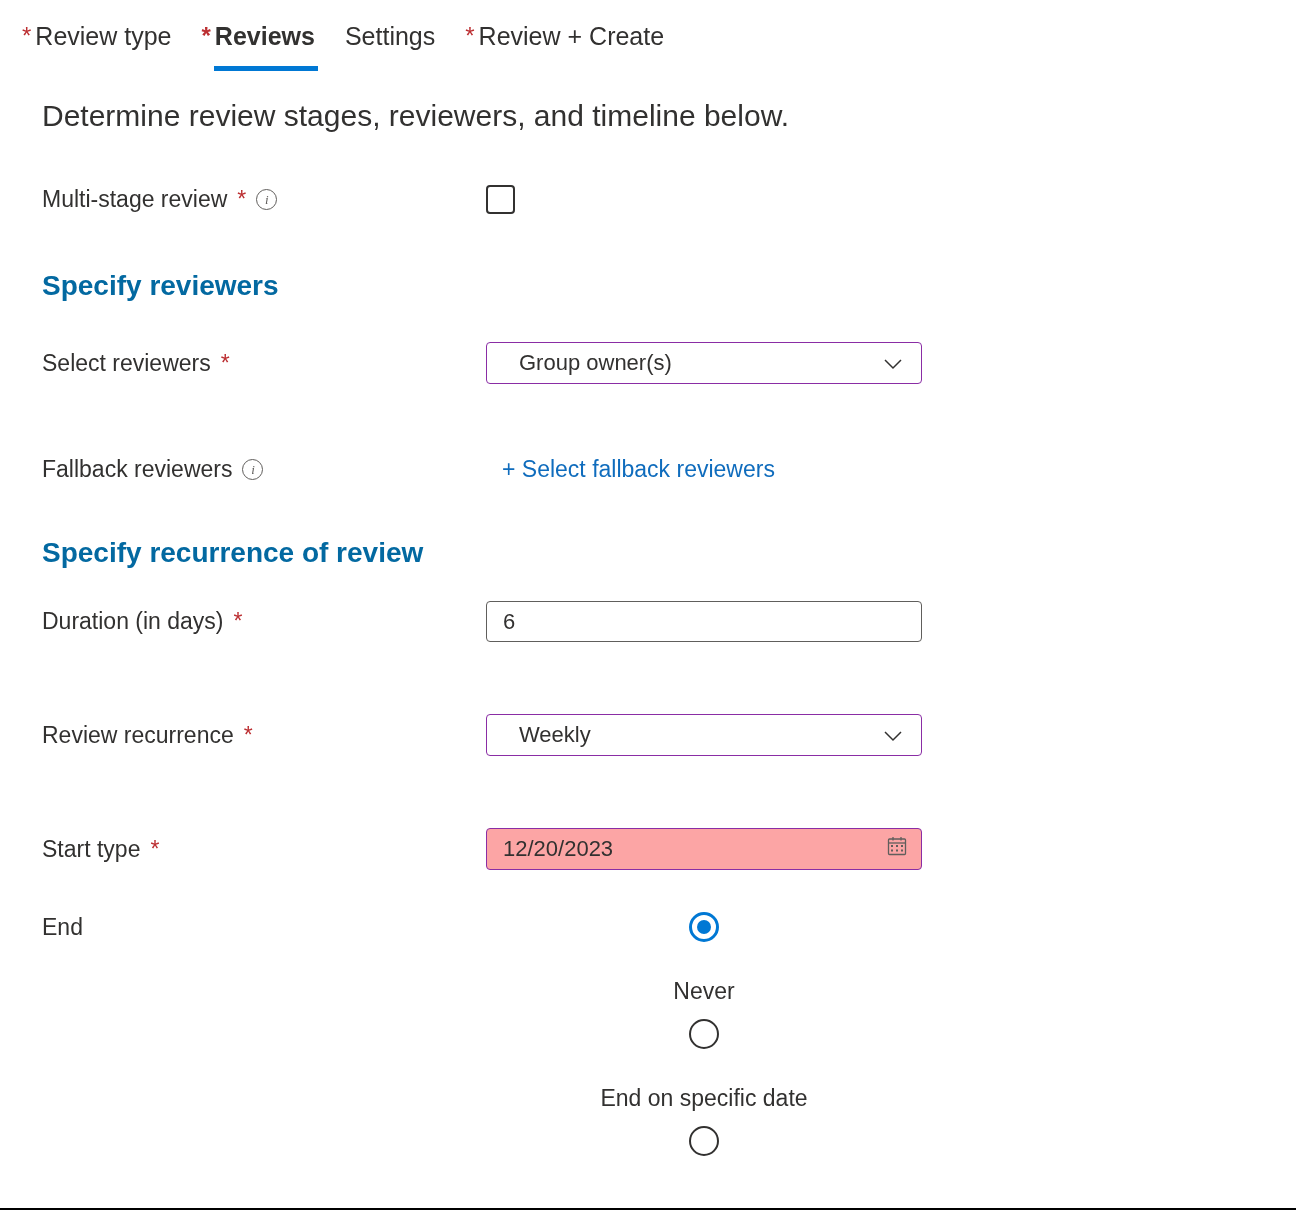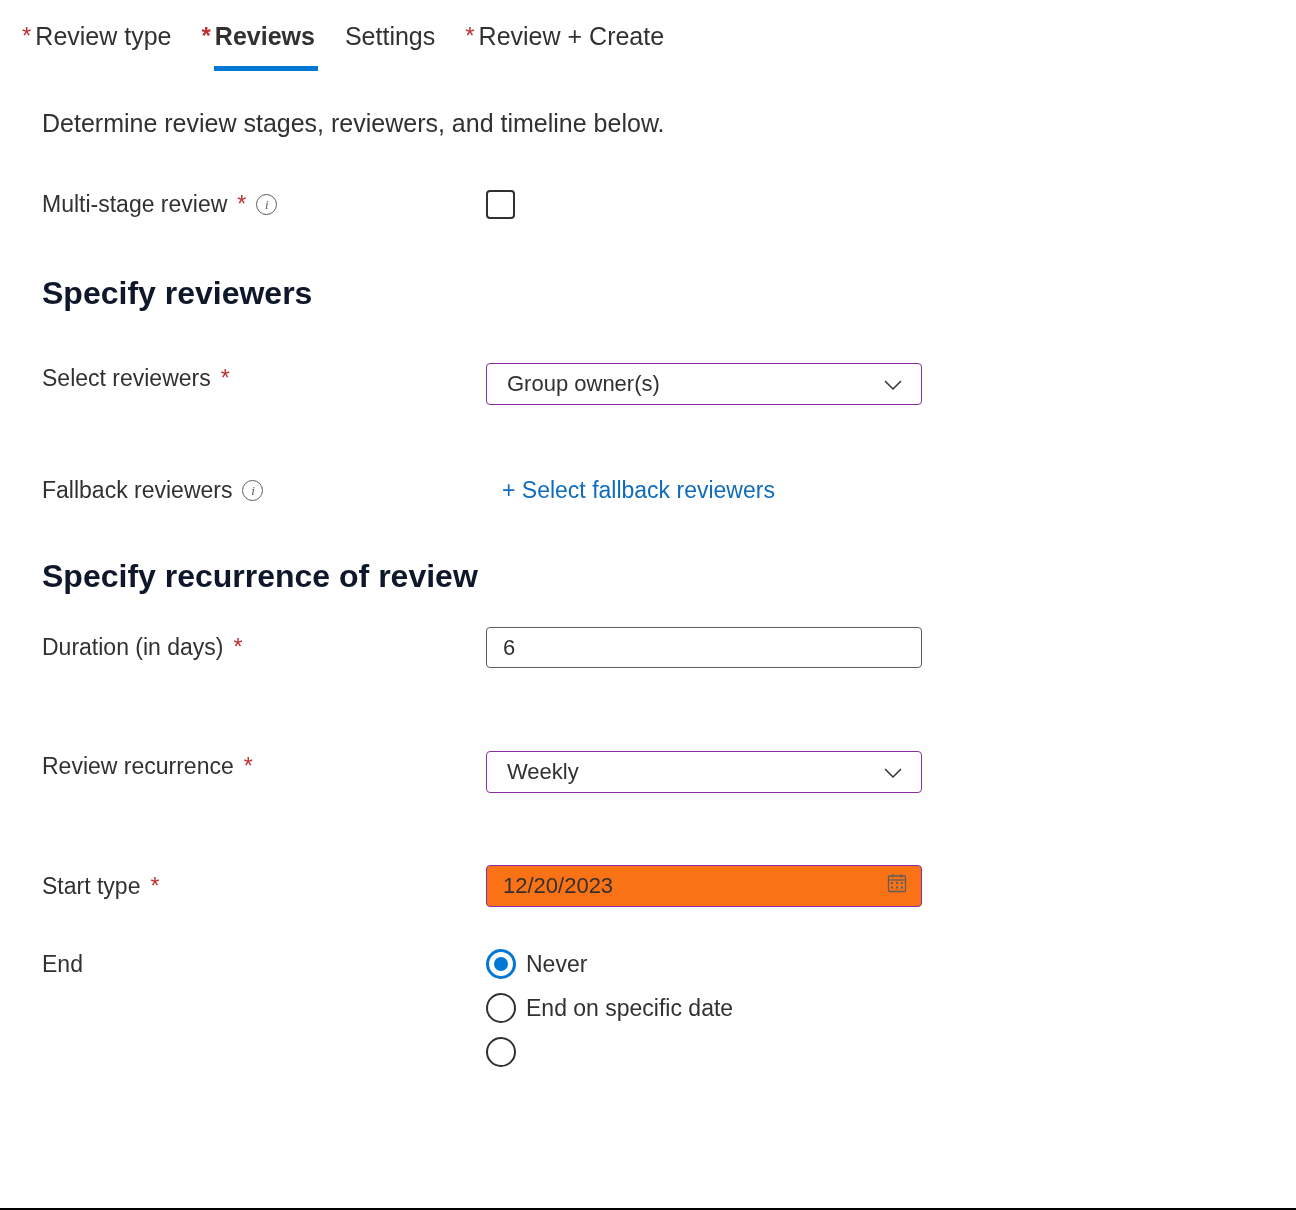--- a/index.html
+++ b/index.html
@@ -42,24 +42,23 @@
     .tab .req-star {
       color: #bc2f32;
       font-size: 24px;
       margin-right: 4px;
       vertical-align: 1px;
     }
     .content {
       padding: 28px 40px 0 42px;
     }
     .intro {
-      font-size: 25px;
+      font-size: 30px;
       color: #323130;
       margin-bottom: 52px;
-      margin-top: 10px;
     }
     .form-row {
       display: flex;
       align-items: center;
       margin-bottom: 56px;
     }
     .form-row.tight {
       margin-bottom: 48px;
     }
     .label-col {
@@ -94,39 +93,38 @@
     }
     .checkbox {
       width: 29px;
       height: 29px;
       border: 2px solid #323130;
       border-radius: 4px;
       background: #ffffff;
       cursor: pointer;
     }
     .section-title {
-      font-size: 32px;
+      font-size: 28px;
       font-weight: 700;
-      color: #0f172a;
+      color: #0369a1;
       margin-bottom: 40px;
     }
     .select-box {
       width: 436px;
       height: 42px;
       border: 1px solid #8a2da5;
       border-radius: 4px;
       background: #ffffff;
       display: flex;
       align-items: center;
-      padding: 0 20px;
+      padding: 0 32px;
       font-size: 22px;
       color: #323130;
       cursor: pointer;
       position: relative;
-      margin-top: 11px;
     }
     .select-box .chev {
       position: absolute;
       right: 18px;
       top: 50%;
       transform: translateY(-50%);
     }
     .text-input {
       width: 436px;
       height: 41px;
@@ -137,21 +135,21 @@
       font-size: 22px;
       color: #323130;
       font-family: inherit;
       outline: none;
     }
     .date-input {
       width: 436px;
       height: 42px;
       border: 1px solid #8a2da5;
       border-radius: 4px;
-      background: #f97316;
+      background: #fca5a5;
       display: flex;
       align-items: center;
       padding: 0 16px;
       font-size: 22px;
       color: #323130;
       cursor: pointer;
       position: relative;
     }
     .date-input .cal {
       position: absolute;
@@ -165,24 +163,25 @@
       cursor: pointer;
     }
     .radio-group {
       display: flex;
       flex-direction: column;
       gap: 14px;
     }
     .radio-item {
       display: flex;
       align-items: center;
-      gap: 10px;
+      gap: 36px;
       font-size: 23px;
       color: #323130;
       cursor: pointer;
+      flex-direction: column;
     }
     .radio-outer {
       width: 30px;
       height: 30px;
       border-radius: 50%;
       border: 2px solid #323130;
       display: flex;
       align-items: center;
       justify-content: center;
       flex: 0 0 30px;

